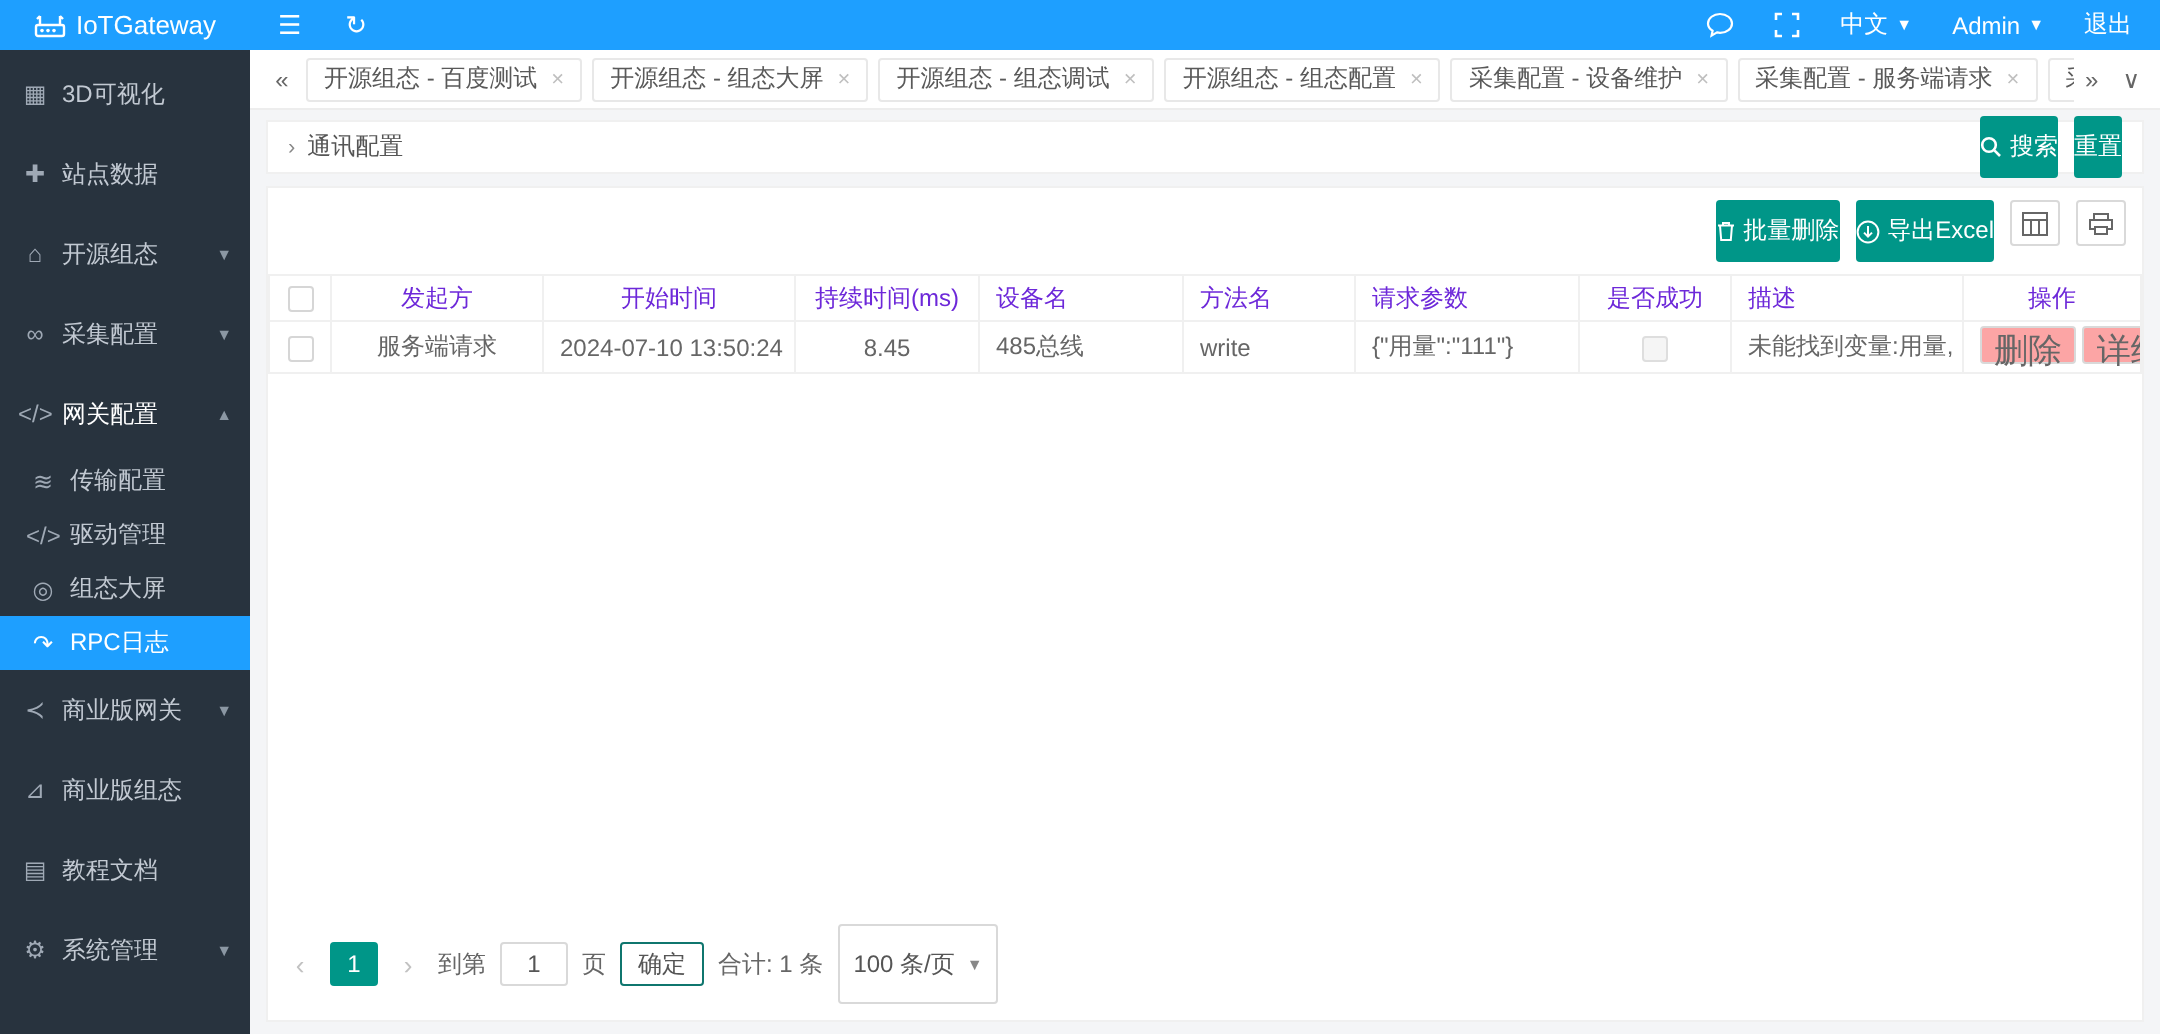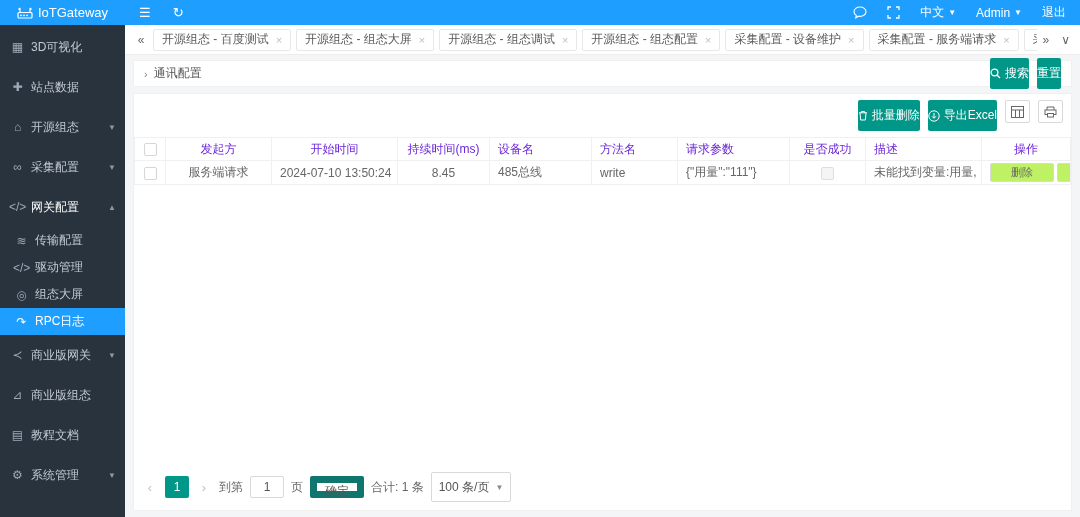--- a/index.html
+++ b/index.html
@@ -48,29 +48,29 @@
   .table-card{flex:1;display:flex;flex-direction:column;min-height:0}
   .table-toolbar{display:flex;justify-content:flex-end;gap:8px;padding:6px 8px}
   .icon-btn{width:25px;height:23px;border:1px solid #d9d9d9;background:#fff;border-radius:2px;display:inline-flex;align-items:center;justify-content:center;cursor:pointer;color:#666}
   table{width:100%;border-collapse:collapse;table-layout:fixed}
   th,td{border:1px solid #f0f0f0;height:23px;padding:2px 8px;font-weight:normal;color:#666;white-space:nowrap;overflow:hidden;font-size:12px}
   th{color:#6d28d9;background:#fff}
   table{border-left:none;border-right:none}
   .al{text-align:left}.ac{text-align:center}
   .cb{width:13px;height:13px;border:1px solid #d6d6d6;border-radius:2px;background:#fff;display:inline-block;vertical-align:middle;cursor:pointer}
   .cb.disabled{background:#f5f5f5;border-color:#dedede;cursor:default}
-  .mini-btn{border:1px solid #d9d9d9;background:#bef264;color:#666;font-size:11px;height:19px;padding:0 20px;border-radius:2px;cursor:pointer;font-family:inherit}
+  .mini-btn{border:1px solid #d9d9d9;background:#fca5a5;color:#666;font-size:17px;height:19px;padding:0 6px;border-radius:2px;cursor:pointer;font-family:inherit}
   .table-space{flex:1;background:#fff}
 
   .pagination{display:flex;align-items:center;gap:7px;padding:6px 8px 8px;color:#666;background:#fff}
   .pg-arrow{color:#c2c2c2;width:16px;text-align:center;cursor:pointer;font-size:13px}
   .pg-num{background:#009688;color:#fff;width:24px;height:22px;display:inline-flex;align-items:center;justify-content:center;border-radius:2px;cursor:pointer}
   .pg-input{width:34px;height:22px;border:1px solid #d9d9d9;border-radius:2px;text-align:center;font-size:12px;color:#555;font-family:inherit}
-  .pg-btn{height:22px;border:7px solid #0f766e;background:#fff;border-radius:2px;padding:0 8px;color:#555;cursor:pointer;font-size:12px;font-family:inherit}
-  .pg-select{height:30px;border:1px solid #d9d9d9;border-radius:2px;background:#fff;display:inline-flex;align-items:center;gap:6px;padding:0 7px;color:#555;cursor:pointer}
+  .pg-btn{height:22px;border:1px solid #0f766e;background:#fff;border-radius:2px;padding:0 8px;color:#555;cursor:pointer;font-size:12px;font-family:inherit}
+  .pg-select{height:40px;border:1px solid #d9d9d9;border-radius:2px;background:#fff;display:inline-flex;align-items:center;gap:6px;padding:0 7px;color:#555;cursor:pointer}
   .pg-select .caret{color:#888}
 
   svg{display:block}
 </style>
 </head>
 <body>
 
 <div class="app">
 
   <aside class="sidebar">

